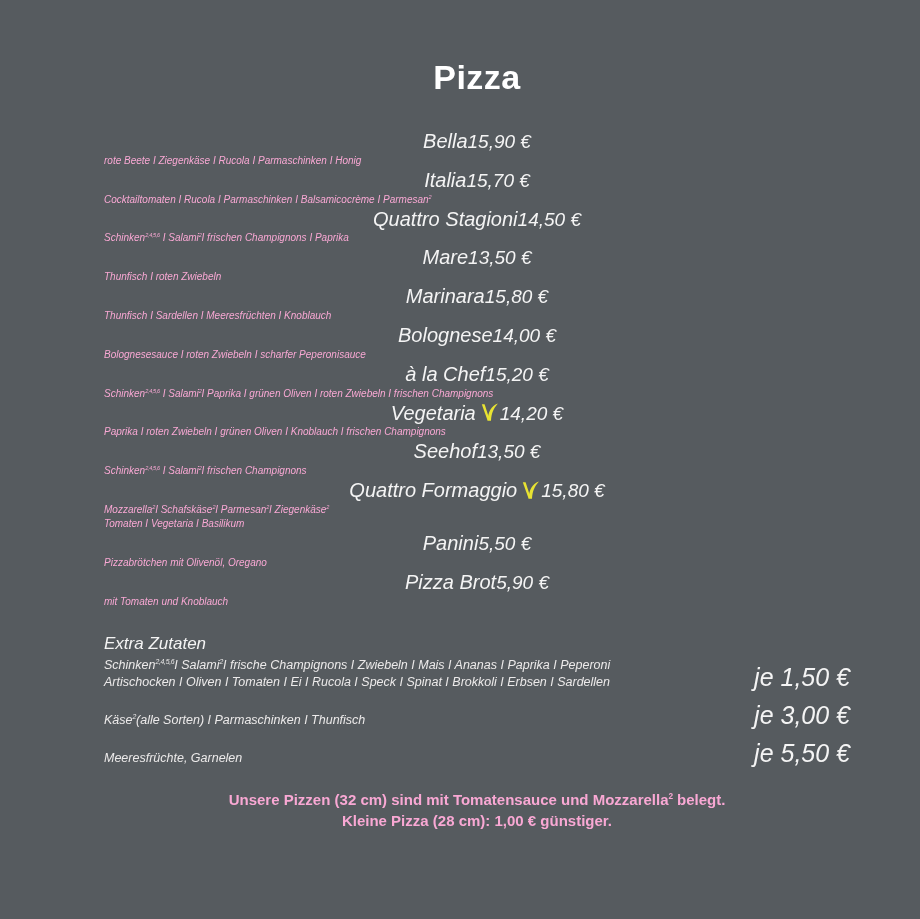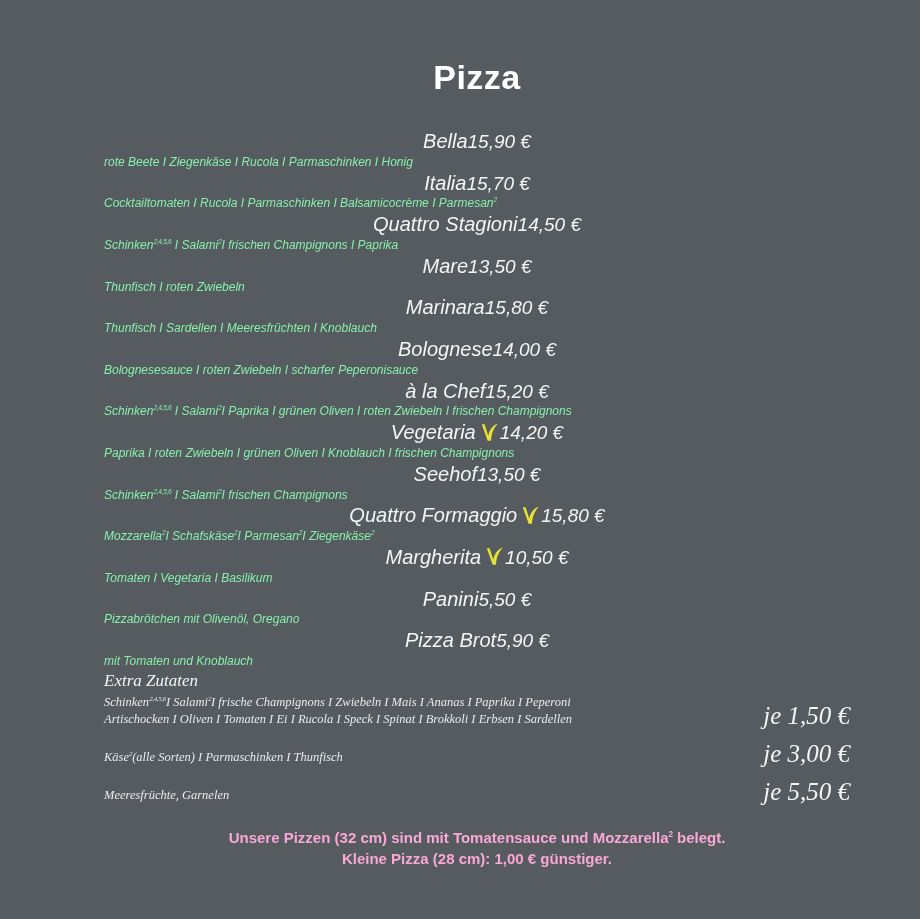--- a/index.html
+++ b/index.html
@@ -41,39 +41,39 @@
     align-items: center;
   }
   .item-price {
     font-style: italic;
     font-size: 19px;
     line-height: 1.2;
     white-space: nowrap;
   }
   .item-desc {
     font-style: italic;
-    font-size: 12px;
+    font-size: 10px;
     line-height: 1.4;
-    color: #86efac;
+    color: #f9a8d4;
   }
   sup {
     font-size: 0.55em;
     line-height: 0;
     vertical-align: super;
     letter-spacing: -0.3px;
   }
   .veg-icon {
     width: 21px;
     height: 21px;
     margin-left: 3px;
     color: #e8e332;
     flex: 0 0 auto;
   }
   .extras {
-    font-family: Liberation Serif, serif;
+    margin-top: 24px;
   }
   .extras-heading {
     font-style: italic;
     font-size: 17px;
     line-height: 1.3;
     margin-bottom: 2px;
   }
   .extras-row {
     display: flex;
     justify-content: space-between;
@@ -218,30 +218,20 @@
           <path fill="currentColor" d="M3.2 2.6 L6.4 2.6 L11.6 18.6 L9.9 21.4 Z"></path>
           <path fill="currentColor" d="M9.9 21.4 C10.4 11.2 13.8 4.6 21.6 1.8 C16.4 7.6 14.3 12.8 13.7 21.4 Z"></path>
         </svg>
       </span>
       <span class="item-price">15,80 €</span>
     </div>
     <div class="item-desc">Mozzarella<sup>2</sup>I Schafskäse<sup>2</sup>I Parmesan<sup>2</sup>I Ziegenkäse<sup>2</sup></div>
   </div>
 
   <div class="item">
-    <div class="item-top">
-      <span class="item-name">
-        <span>Margherita</span>
-        <svg class="veg-icon" viewBox="0 0 24 24">
-          <path fill="currentColor" d="M3.2 2.6 L6.4 2.6 L11.6 18.6 L9.9 21.4 Z"></path>
-          <path fill="currentColor" d="M9.9 21.4 C10.4 11.2 13.8 4.6 21.6 1.8 C16.4 7.6 14.3 12.8 13.7 21.4 Z"></path>
-        </svg>
-      </span>
-      <span class="item-price">10,50 €</span>
-    </div>
     <div class="item-desc">Tomaten I Vegetaria I Basilikum</div>
   </div>
 
   <div class="item">
     <div class="item-top">
       <span class="item-name">
         <span>Panini</span>
 
       </span>
       <span class="item-price">5,50 €</span>

